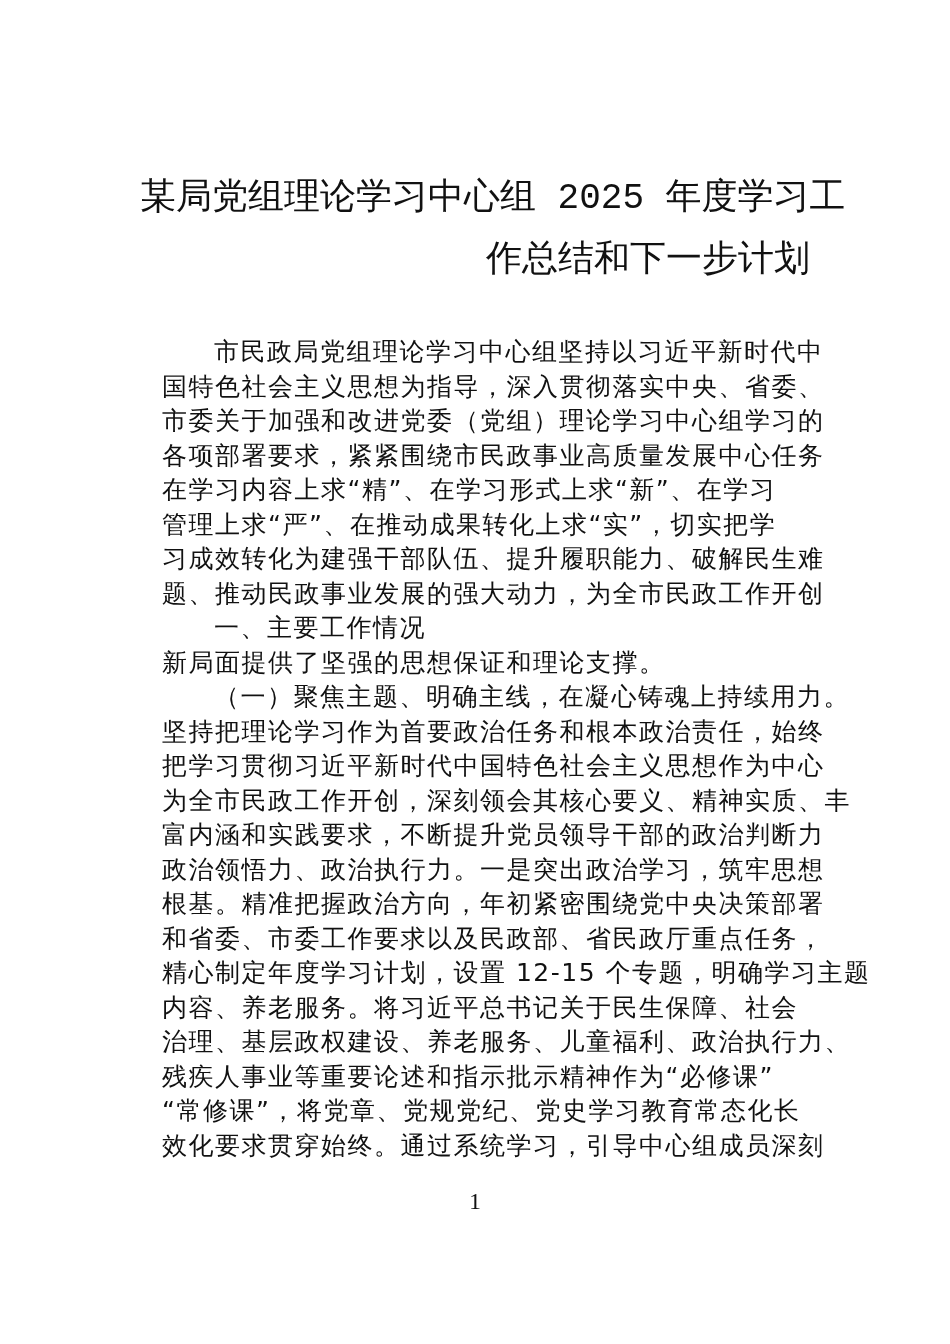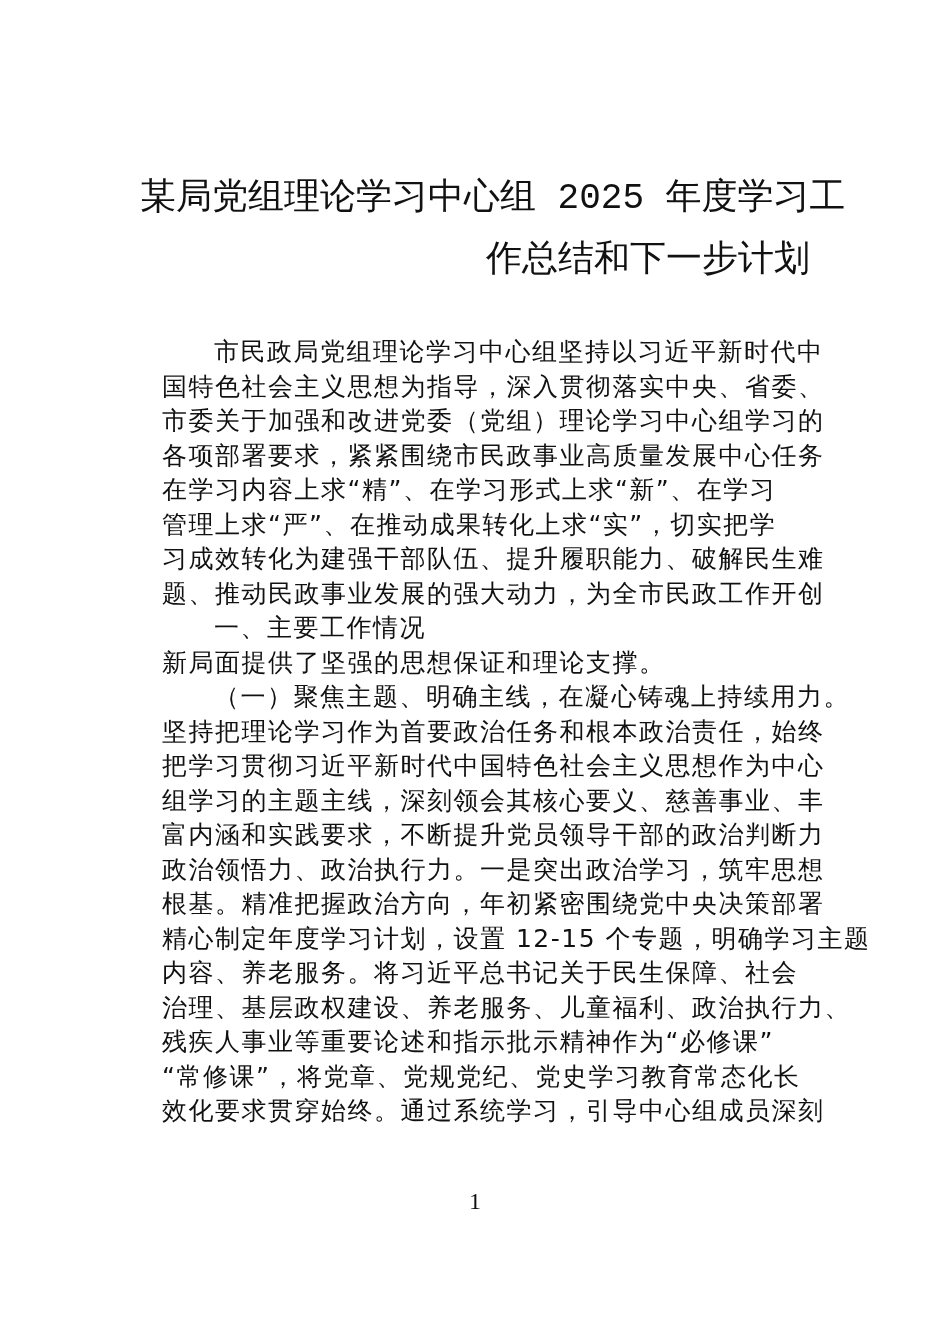--- a/index.html
+++ b/index.html
@@ -31,24 +31,25 @@
   <span class="ln">各项部署要求，紧紧围绕市民政事业高质量发展中心任务</span>
   <span class="ln">在学习内容上求“精”、在学习形式上求“新”、在学习</span>
   <span class="ln">管理上求“严”、在推动成果转化上求“实”，切实把学</span>
   <span class="ln">习成效转化为建强干部队伍、提升履职能力、破解民生难</span>
   <span class="ln">题、推动民政事业发展的强大动力，为全市民政工作开创</span>
   <span class="ln indent">一、主要工作情况</span>
   <span class="ln">新局面提供了坚强的思想保证和理论支撑。</span>
   <span class="ln indent">（一）聚焦主题、明确主线，在凝心铸魂上持续用力。</span>
   <span class="ln">坚持把理论学习作为首要政治任务和根本政治责任，始终</span>
   <span class="ln">把学习贯彻习近平新时代中国特色社会主义思想作为中心</span>
-  <span class="ln">组学习的主题主线，深刻领会其核心要义、慈善事业、丰</span>
+  <span class="ln">为全市民政工作开创，深刻领会其核心要义、精神实质、丰</span>
   <span class="ln">富内涵和实践要求，不断提升党员领导干部的政治判断力</span>
   <span class="ln">政治领悟力、政治执行力。一是突出政治学习，筑牢思想</span>
   <span class="ln">根基。精准把握政治方向，年初紧密围绕党中央决策部署</span>
+  <span class="ln">和省委、市委工作要求以及民政部、省民政厅重点任务，</span>
   <span class="ln">精心制定年度学习计划，设置 12-15 个专题，明确学习主题</span>
   <span class="ln">内容、养老服务。将习近平总书记关于民生保障、社会</span>
   <span class="ln">治理、基层政权建设、养老服务、儿童福利、政治执行力、</span>
   <span class="ln">残疾人事业等重要论述和指示批示精神作为“必修课”</span>
   <span class="ln">“常修课”，将党章、党规党纪、党史学习教育常态化长</span>
   <span class="ln">效化要求贯穿始终。通过系统学习，引导中心组成员深刻</span>
 </div>
 
 <div class="pagenum">1</div>
 

